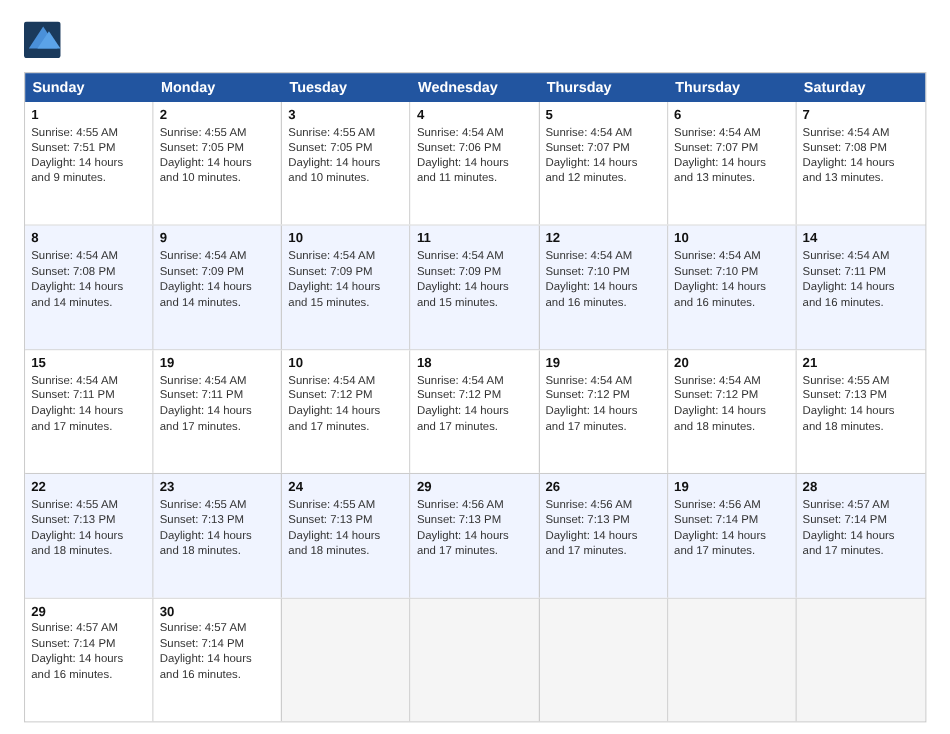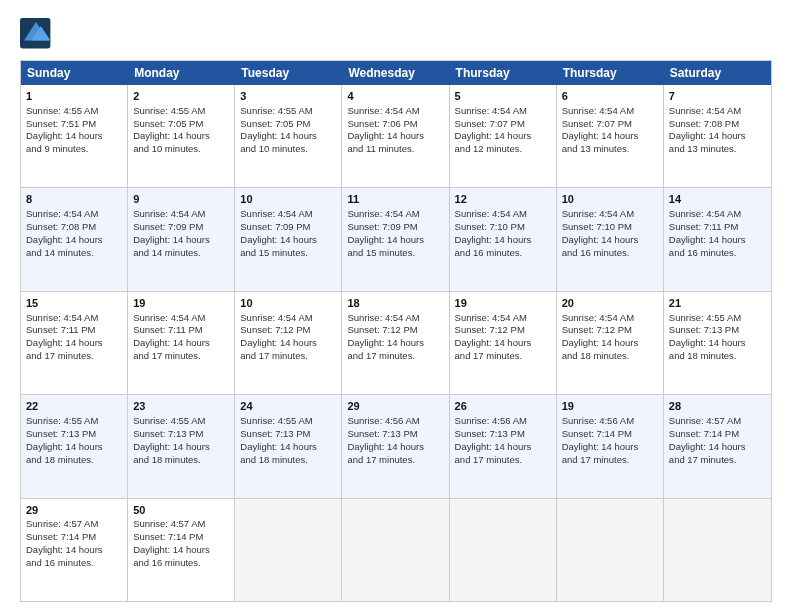--- a/index.html
+++ b/index.html
@@ -348,21 +348,21 @@
         </div>
         <div class="cal-row">
           <div class="cal-cell">
             <span class="day-num">29</span>
             <span style="display: block;">Sunrise: 4:57 AM</span>
             <span style="display: block;">Sunset: 7:14 PM</span>
             <span style="display: block;">Daylight: 14 hours</span>
             <span style="display: block;">and 16 minutes.</span>
           </div>
           <div class="cal-cell">
-            <span class="day-num">50</span>
+            <span class="day-num">30</span>
             <span style="display: block;">Sunrise: 4:57 AM</span>
             <span style="display: block;">Sunset: 7:14 PM</span>
             <span style="display: block;">Daylight: 14 hours</span>
             <span style="display: block;">and 16 minutes.</span>
           </div>
           <div class="cal-cell empty"></div>
           <div class="cal-cell empty"></div>
           <div class="cal-cell empty"></div>
           <div class="cal-cell empty"></div>
           <div class="cal-cell empty"></div>

